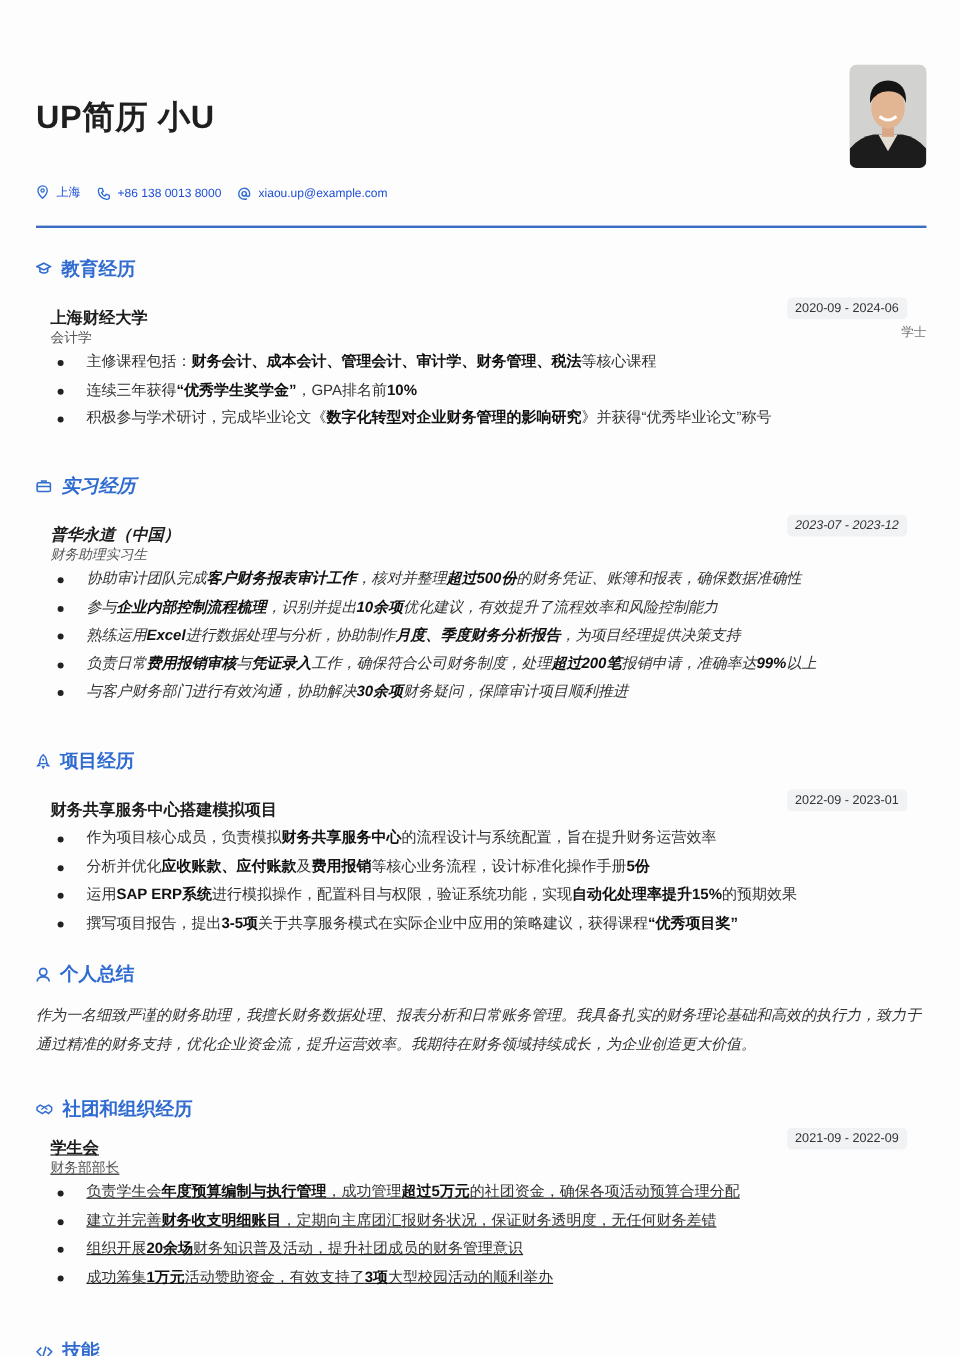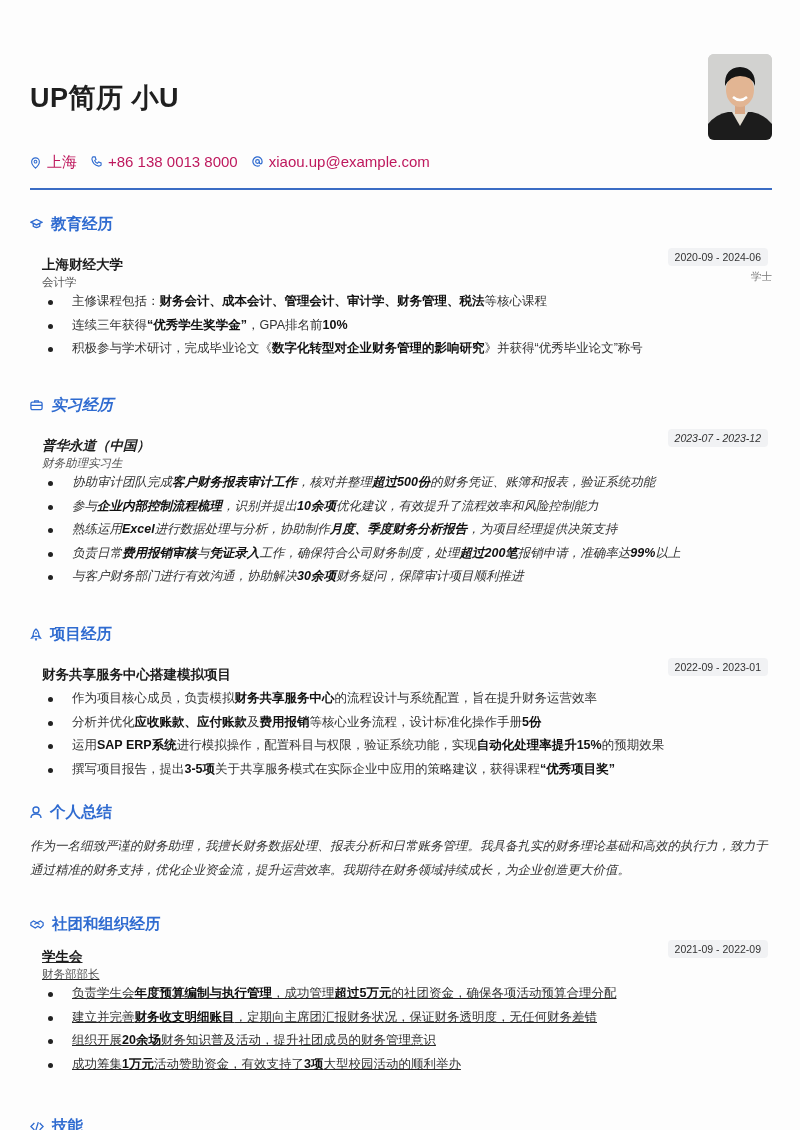--- a/index.html
+++ b/index.html
@@ -1,31 +1,31 @@
 <!DOCTYPE html>
 <html><head>
 <meta charset="utf-8">
 <style>
   html, body { margin:0; padding:0; }
   body { width:800px; height:1130px; overflow:hidden; background:#fdfdfd; font-family:"Liberation Sans","DejaVu Sans",sans-serif; color:#222; }
   .page { position:relative; width:800px; height:852px; background:#fdfdfd; }
   .header { position:absolute; left:30px; top:0; width:742px; height:190px; }
   .name { position:absolute; left:0; top:80px; font-size:27px; font-weight:bold; color:#1f1f1f; letter-spacing:0.5px; }
   .photo { position:absolute; right:0; top:54px; width:64px; height:86px; border-radius:6px; overflow:hidden; background:#cfcfcf; }
-  .contacts { position:absolute; left:0; top:153px; display:flex; align-items:flex-start; font-size:15px; color:#be185d; }
+  .contacts { position:absolute; left:0; top:153px; display:flex; align-items:flex-end; font-size:10px; color:#1d4ed8; }
   .contact { display:flex; align-items:center; margin-right:14px; }
   .contact svg { margin-right:6px; }
   .divider { position:absolute; left:30px; top:188px; width:742px; height:2px; background:#3b6cc4; }
   .section { position:absolute; left:30px; width:742px; }
   .sec-title { display:flex; align-items:center; color:#2f6bd0; font-size:15.5px; font-weight:bold; height:24px; }
   .sec-title svg { margin-right:8px; }
   .item { position:relative; margin-left:12px; margin-top:16px; }
   .item-head { font-size:13.5px; font-weight:bold; color:#1d1d1d; height:18px; line-height:18px; }
   .item-sub { font-size:11.5px; color:#555; height:16px; line-height:16px; }
-  .date { position:absolute; right:4px; top:-8px; background:#f1f2f4; border-radius:4px; font-size:10.5px; color:#333; padding:3px 7px; }
+  .date { position:absolute; right:16px; top:-8px; background:#f1f2f4; border-radius:4px; font-size:10.5px; color:#333; padding:3px 7px; }
   .degree { position:absolute; right:0; top:14px; font-size:10.5px; color:#777; }
   ul.bullets { list-style:none; margin:0; padding:0; }
   ul.bullets li { position:relative; padding-left:30px; font-size:12.5px; line-height:23.5px; color:#333; }
   ul.bullets li::before { content:""; position:absolute; left:6px; top:10px; width:5px; height:5px; border-radius:50%; background:#222; }
   b { color:#111;text-align:right; }
   .summary { font-size:12.5px; line-height:24px; color:#333; margin-top:10px;font-style:italic; }
 </style>
 </head>
 <body>
 
@@ -96,21 +96,21 @@
           <rect x="1" y="3" width="12" height="8" rx="1.5" fill="none" stroke="#2f6bd0" stroke-width="1.4"></rect>
           <path d="M5 3 L5 1.5 L9 1.5 L9 3 M1 6.5 L13 6.5" fill="none" stroke="#2f6bd0" stroke-width="1.3"></path>
         </svg>
       <span>实习经历</span>
     </div>
     <div class="item" style="margin-top:20px;">
       <div class="item-head">普华永道（中国）</div>
       <div class="item-sub">财务助理实习生</div>
       <div class="date">2023-07 - 2023-12</div>
       <ul class="bullets">
-          <li><span>协助审计团队完成</span><b>客户财务报表审计工作</b><span>，核对并整理</span><b>超过500份</b><span>的财务凭证、账簿和报表，验证系统功能</span></li>
+          <li><span>协助审计团队完成</span><b>客户财务报表审计工作</b><span>，核对并整理</span><b>超过500份</b><span>的财务凭证、账簿和报表，确保数据准确性</span></li>
           <li><span>参与</span><b>企业内部控制流程梳理</b><span>，识别并提出</span><b>10余项</b><span>优化建议，有效提升了流程效率和风险控制能力</span></li>
           <li><span>熟练运用</span><b>Excel</b><span>进行数据处理与分析，协助制作</span><b>月度、季度财务分析报告</b><span>，为项目经理提供决策支持</span></li>
           <li><span>负责日常</span><b>费用报销审核</b><span>与</span><b>凭证录入</b><span>工作，确保符合公司财务制度，处理</span><b>超过200笔</b><span>报销申请，准确率达</span><b>99%</b><span>以上</span></li>
           <li><span>与客户财务部门进行有效沟通，协助解决</span><b>30余项</b><span>财务疑问，保障审计项目顺利推进</span></li>
         </ul>
     </div>
   </div>
 
   <div class="section" style="top:622px;">
     <div class="sec-title">

